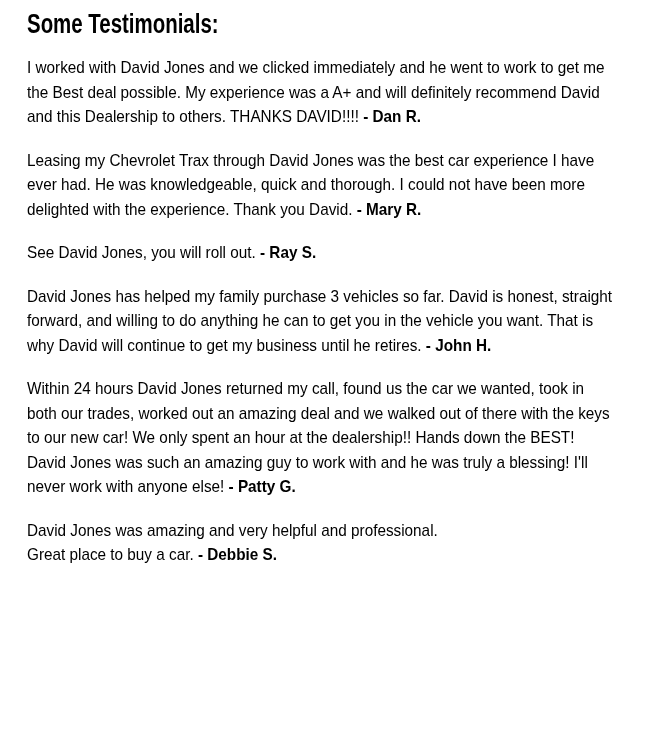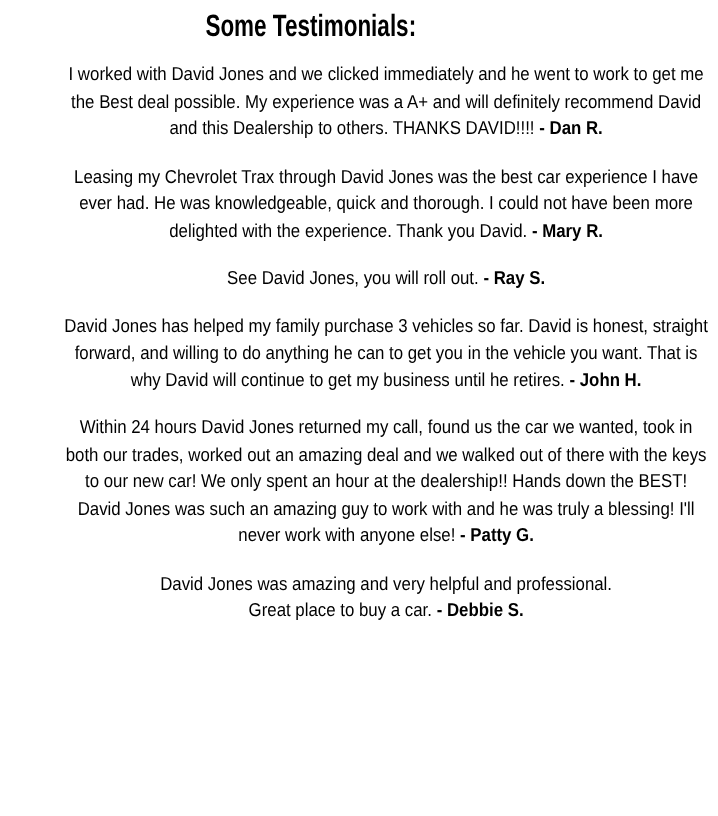--- a/index.html
+++ b/index.html
@@ -9,21 +9,20 @@
   body {
     width: 653px;
     height: 742px;
     overflow: hidden;
     background: #ffffff;
     color: #000000;
     font-family: "Liberation Sans", "DejaVu Sans", sans-serif;
   }
   .page {
     padding: 8px 0 0 27px;
-    text-align: center;
   }
   .page-title {
     margin: 0 0 16px 0;
     font-size: 28px;
     font-weight: 700;
     line-height: 32px;
     white-space: nowrap;
     width: 700px;
     transform: scaleX(0.73);
     transform-origin: 0 0;

